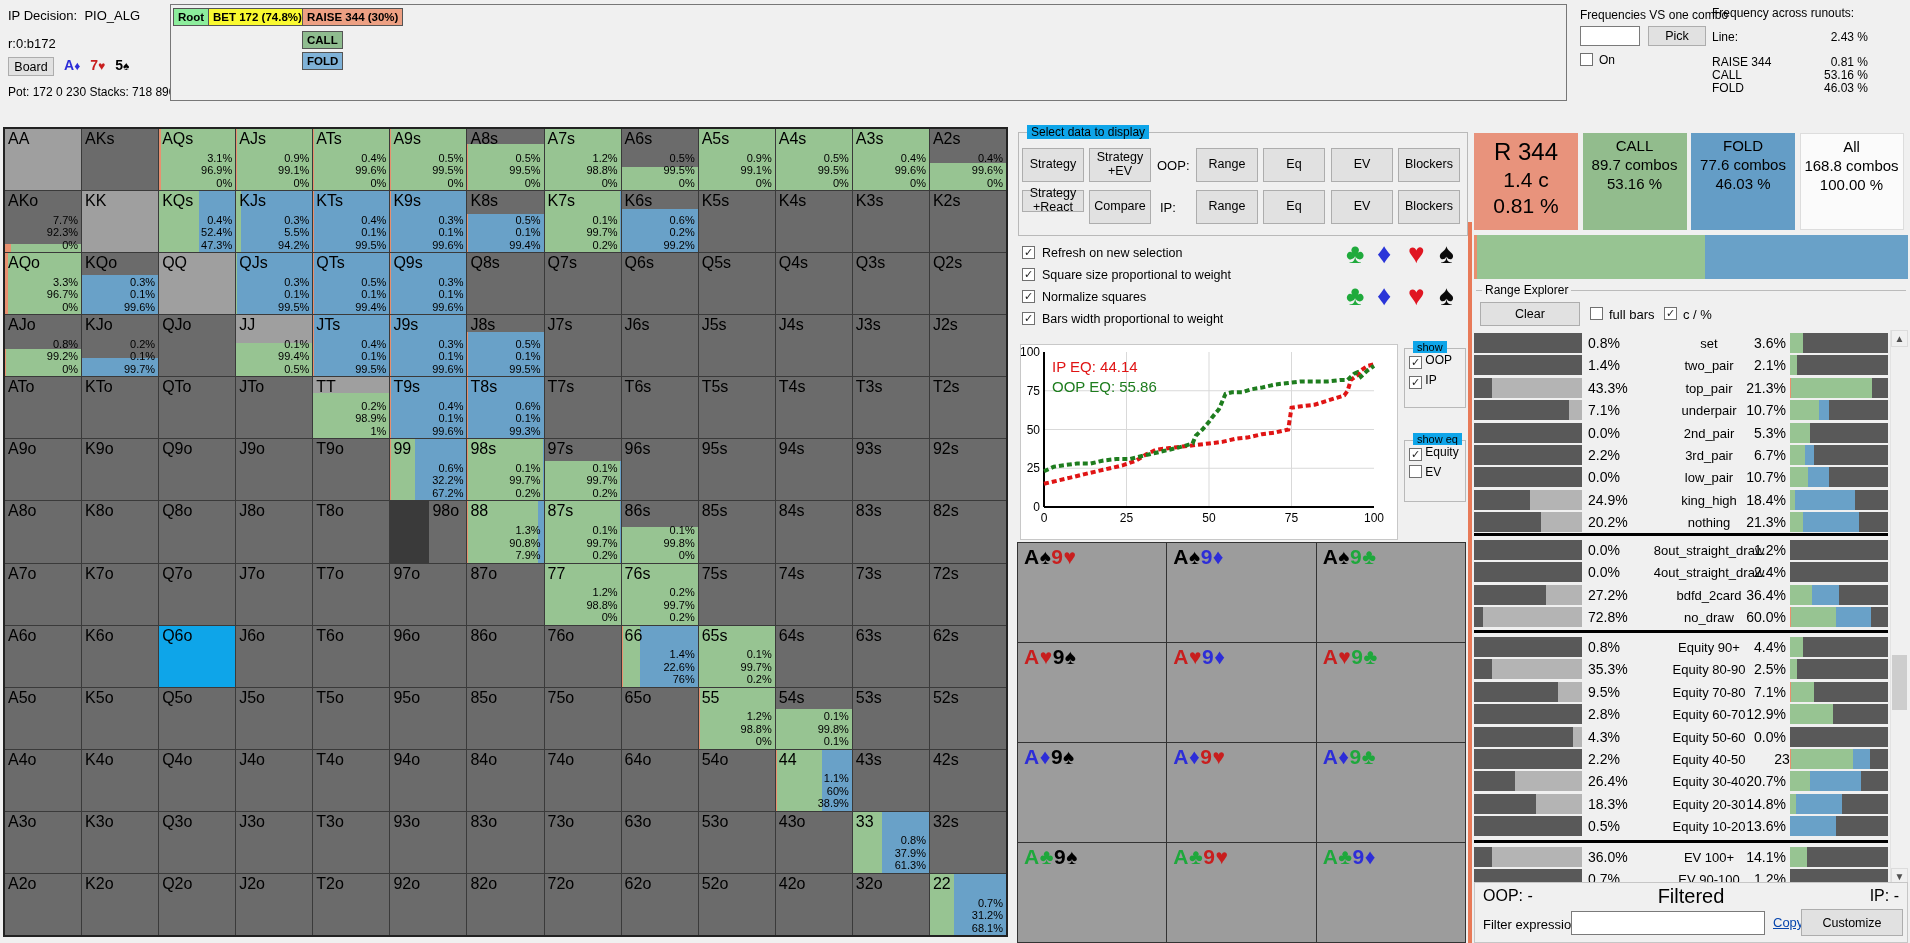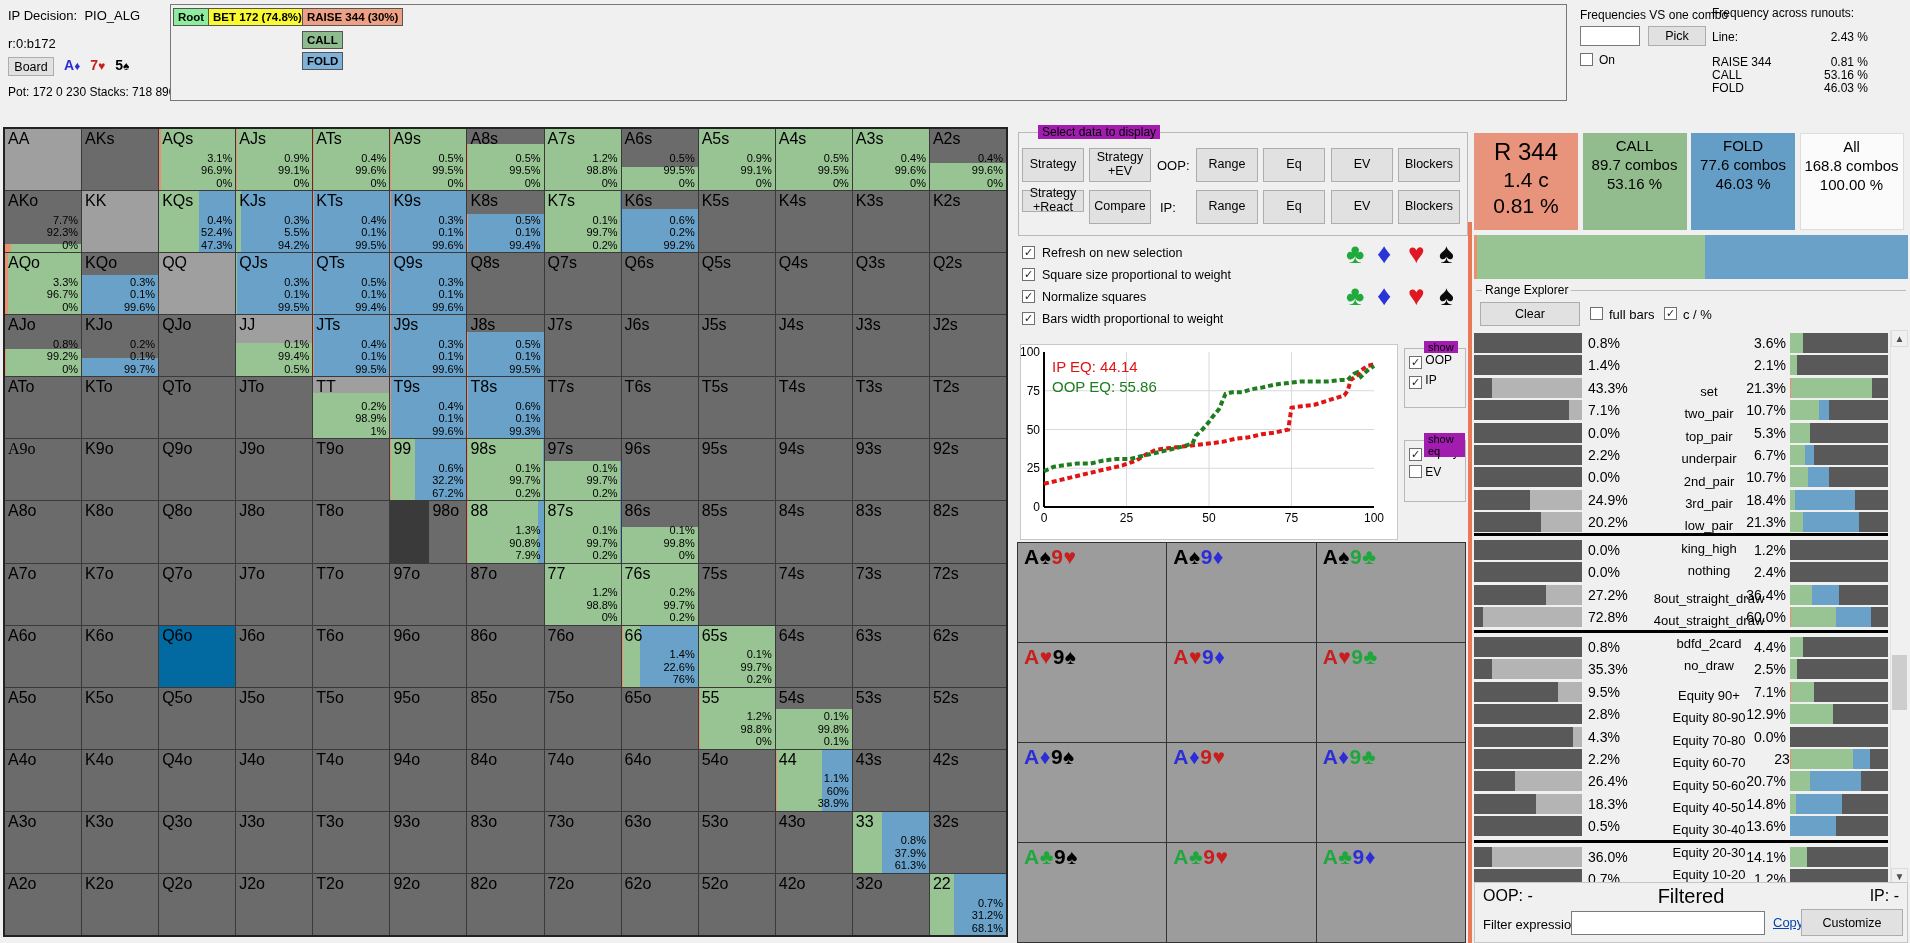--- a/index.html
+++ b/index.html
@@ -4,41 +4,41 @@
 <style>
   * { margin:0; padding:0; box-sizing:border-box; }
   html,body { background:#d8d8d8; }
   body { font-family:"Liberation Sans", sans-serif; }
   #app { position:relative; width:1910px; height:943px; background:#f0f0f0; overflow:hidden; color:#000; }
   .abs { position:absolute; }
   .txt12 { font-size:12px; } .txt13 { font-size:13px; }
   .btn { background:#e1e1e1; border:1px solid #adadad; display:flex; align-items:center; justify-content:center; font-size:12.5px; text-align:center; cursor:default; }
   .cb { width:13px; height:13px; background:#fff; border:1px solid #707070; display:inline-flex; align-items:center; justify-content:center; font-size:11px; line-height:11px; color:#222; }
   .groupbox { border:1px solid #b9b9b9; }
-  .gb-label { position:absolute; top:-8px; left:19px; background:#a21caf; padding:0 4px; font-size:12px; }
+  .gb-label { position:absolute; top:-8px; left:8px; background:#0ea5e9; padding:0 4px; font-size:12px; }
   
   .tree-btn { position:absolute; border:1px solid #555; font-size:11.5px; font-weight:bold; display:flex; align-items:center; justify-content:center; padding:0 4px; }
   
   #matrix { display:grid; grid-template-columns:repeat(13,1fr); grid-template-rows:repeat(13,1fr); gap:1px; background:#3a3a3a; border:2px solid #222; }
   .cell { position:relative; overflow:hidden; }
   .cell .fill { position:absolute; left:0; right:0; bottom:0; display:flex; }
   .cell .hand { position:absolute; top:1px; left:3px; font-size:16px; color:#000; z-index:2; }
   .cell .pcts { position:absolute; right:3px; bottom:1px; text-align:right; font-size:11px; line-height:12.5px; color:#000; z-index:2; }
   
   #combos { display:grid; grid-template-columns:repeat(3,1fr); grid-template-rows:repeat(4,1fr); gap:1px; background:#333; border:1px solid #333; }
   .combo { background:#9c9c9c; position:relative; }
   .combo .lbl { position:absolute; top:2px; left:6px; font-size:21px; font-weight:bold; letter-spacing:0.5px; }
   
   .sumbox { position:absolute; text-align:center; padding-top:4px; }
   .sumbox div { line-height:1.25; }
   
   .re-row { position:absolute; height:20px; }
   .re-barL, .re-barR { position:absolute; top:0; height:20px; background:#595959; overflow:hidden; }
   .seg { position:absolute; top:0; height:100%; }
-  .re-name { position:absolute; font-size:13px; text-align:center; top:3px;margin-top:48px; }
+  .re-name { position:absolute; font-size:13px; text-align:center; top:3px; }
   .re-pct { position:absolute; font-size:14px; top:2px; }
   .divider { position:absolute; height:3px; background:#000; }
   .link { color:#0645ad; text-decoration:underline; font-size:13px; }
   .scroll-ar { position:absolute; width:17px; height:17px; background:#f0f0f0; border:1px solid #dcdcdc; color:#505050; font-size:10px; display:flex; align-items:center; justify-content:center; }
   svg text { font-family:"Liberation Sans", sans-serif; }
 </style>
 </head>
 <body>
 
 <div id="app">
@@ -465,21 +465,21 @@
       </div>
       <div class="cell" style="background:#6b6b6b;">
         <span class="hand">T4s</span>
       </div>
       <div class="cell" style="background:#6b6b6b;">
         <span class="hand">T3s</span>
       </div>
       <div class="cell" style="background:#6b6b6b;">
         <span class="hand">T2s</span>
       </div>
-      <div class="cell" style="background:#6b6b6b;font-family:Liberation Serif, serif;">
+      <div class="cell" style="background:#6b6b6b;">
         <span class="hand">A9o</span>
       </div>
       <div class="cell" style="background:#6b6b6b;">
         <span class="hand">K9o</span>
       </div>
       <div class="cell" style="background:#6b6b6b;">
         <span class="hand">Q9o</span>
       </div>
       <div class="cell" style="background:#6b6b6b;">
         <span class="hand">J9o</span>
@@ -636,21 +636,21 @@
       </div>
       <div class="cell" style="background:#6b6b6b;">
         <span class="hand">72s</span>
       </div>
       <div class="cell" style="background:#6b6b6b;">
         <span class="hand">A6o</span>
       </div>
       <div class="cell" style="background:#6b6b6b;">
         <span class="hand">K6o</span>
       </div>
-      <div class="cell" style="background:#0369a1;">
+      <div class="cell" style="background:#0ea5e9;">
         <span class="hand">Q6o</span>
       </div>
       <div class="cell" style="background:#6b6b6b;">
         <span class="hand">J6o</span>
       </div>
       <div class="cell" style="background:#6b6b6b;">
         <span class="hand">T6o</span>
       </div>
       <div class="cell" style="background:#6b6b6b;">
         <span class="hand">96o</span>

